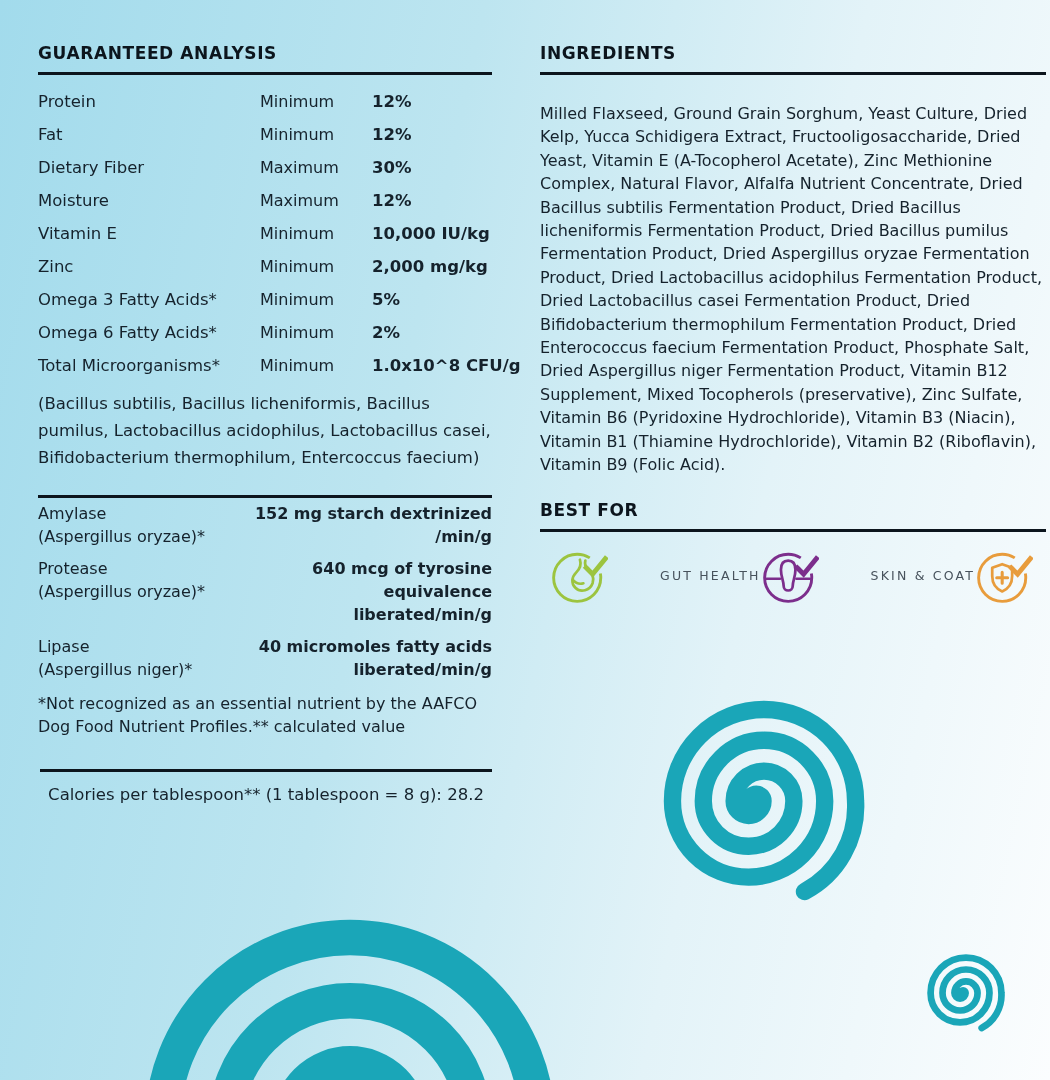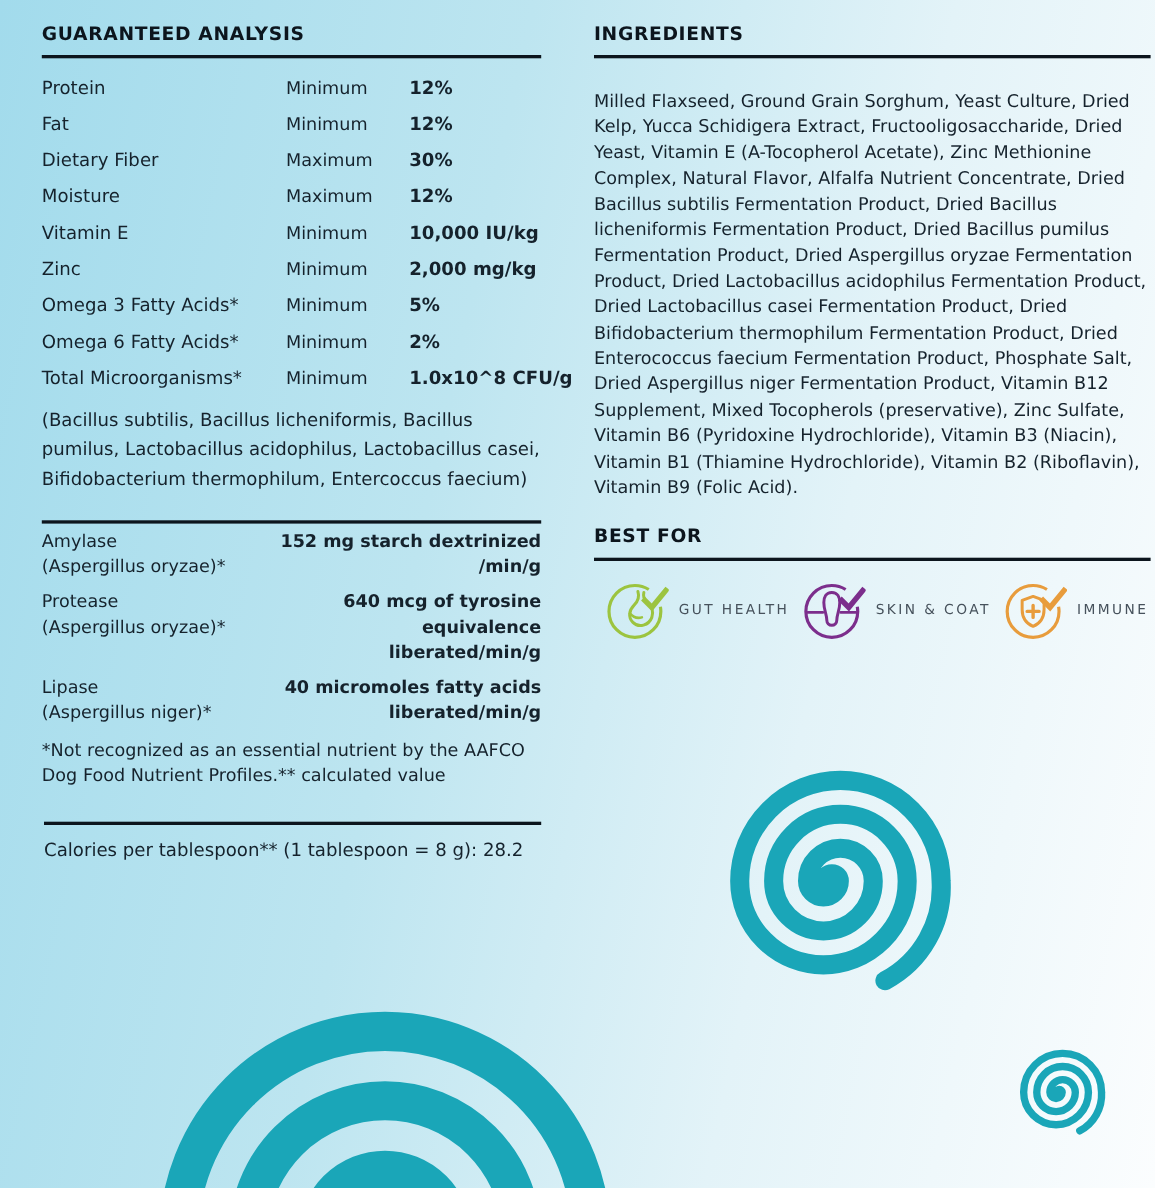--- a/index.html
+++ b/index.html
@@ -4,21 +4,21 @@
 <style>
   * { margin:0; padding:0; box-sizing:border-box; }
   html,body { width:1050px; height:1080px; }
   body { font-family:"DejaVu Sans","Liberation Sans",sans-serif; color:#15222c; }
 
   .page {
     position:relative; width:1050px; height:1080px; overflow:hidden;
     background:linear-gradient(102deg,#a2dbec 0%, #bde5f0 38%, #e3f3f8 68%, #fbfdfe 100%);
   }
 
-  .col { position:absolute; top:18px; }
+  .col { position:absolute; top:40px; }
   .col-left  { left:38px;  width:454px; }
   .col-right { left:540px; width:506px; }
 
   h2.sec-title {
     font-size:17px; font-weight:700; letter-spacing:0.6px; color:#0c151d;
     font-family:"DejaVu Sans",sans-serif; line-height:26px;
   }
   h2.sec-small { font-size:16px; }
   .rule { height:3px; background:#0c151d; margin-top:6px; }
 
@@ -35,30 +35,30 @@
   .note { margin-top:14px; font-size:16.5px; line-height:27px; }
 
   
   .enzyme-rows { margin-top:4px; }
   .enz-row { display:grid; grid-template-columns:215px 1fr; margin-bottom:9px; }
   .enz-name { font-size:16px; line-height:23px; white-space:pre-line; }
   .enz-val  { font-size:16px; line-height:23px; font-weight:700; text-align:right; white-space:pre-line; }
   .footnote { margin-top:11px; font-size:16px; line-height:23px; }
 
   .calorie-sec { margin-top:31px; padding-left:2px; }
-  .calorie-text { margin-top:12px; font-size:16.5px; line-height:22px; }
+  .calorie-text { margin-top:12px; font-size:16.5px; line-height:22px;text-align:center; }
 
   
   .ingredients-text { margin-top:27px; font-size:16px; line-height:23.4px; }
 
   
   .bestfor-sec { margin-top:20px; }
   .badges { margin-top:15px; display:flex; align-items:center; justify-content:space-between; padding:0 2px 0 10px; }
   .badge { display:flex; align-items:center; gap:9px; }
-  .badge-label { font-size:12.5px; letter-spacing:2.2px; color:#47525c; white-space:nowrap; }
+  .badge-label { font-size:12.5px; letter-spacing:2.2px; color:#47525c; white-space:nowrap;margin-left:43px; }
   .badge svg { display:block; }
 
   
   .swirl { position:absolute; }
   .swirl-1 { left:658px; top:695px; width:212px; height:212px; }
   .swirl-2 { left:133px; top:908px; width:434px; height:434px; }
   .swirl-3 { left:925px; top:952px; width:82px;  height:82px; }
 </style>
 </head>
 <body>

